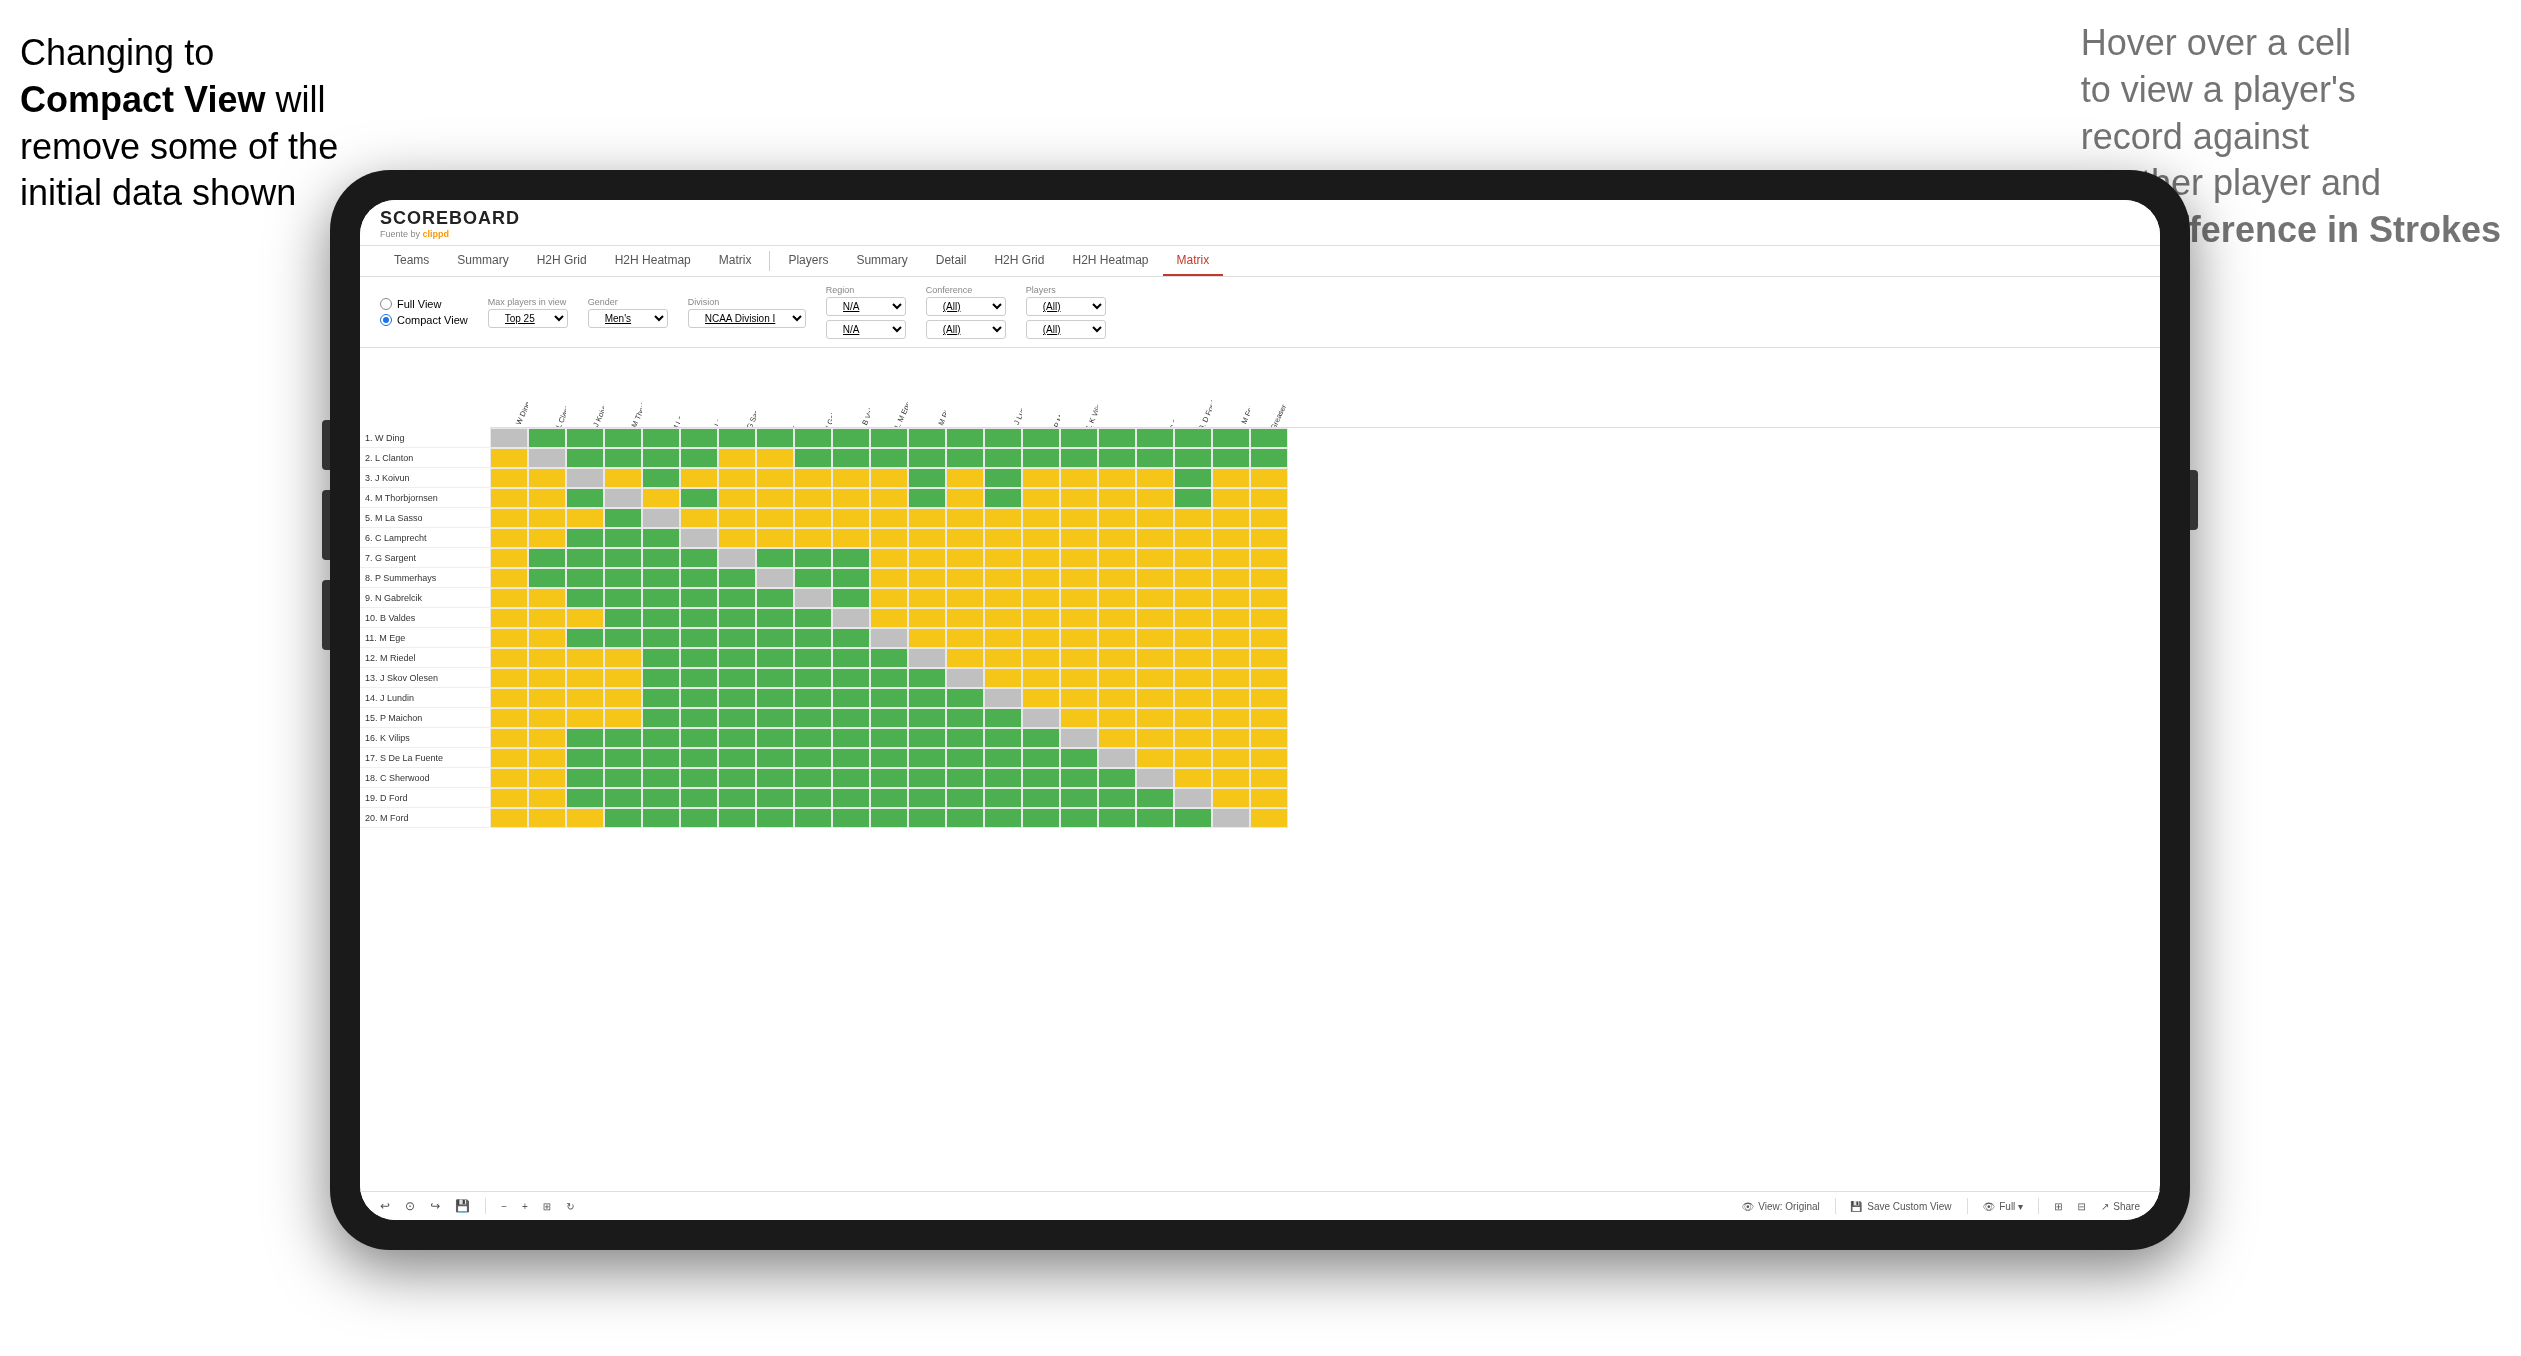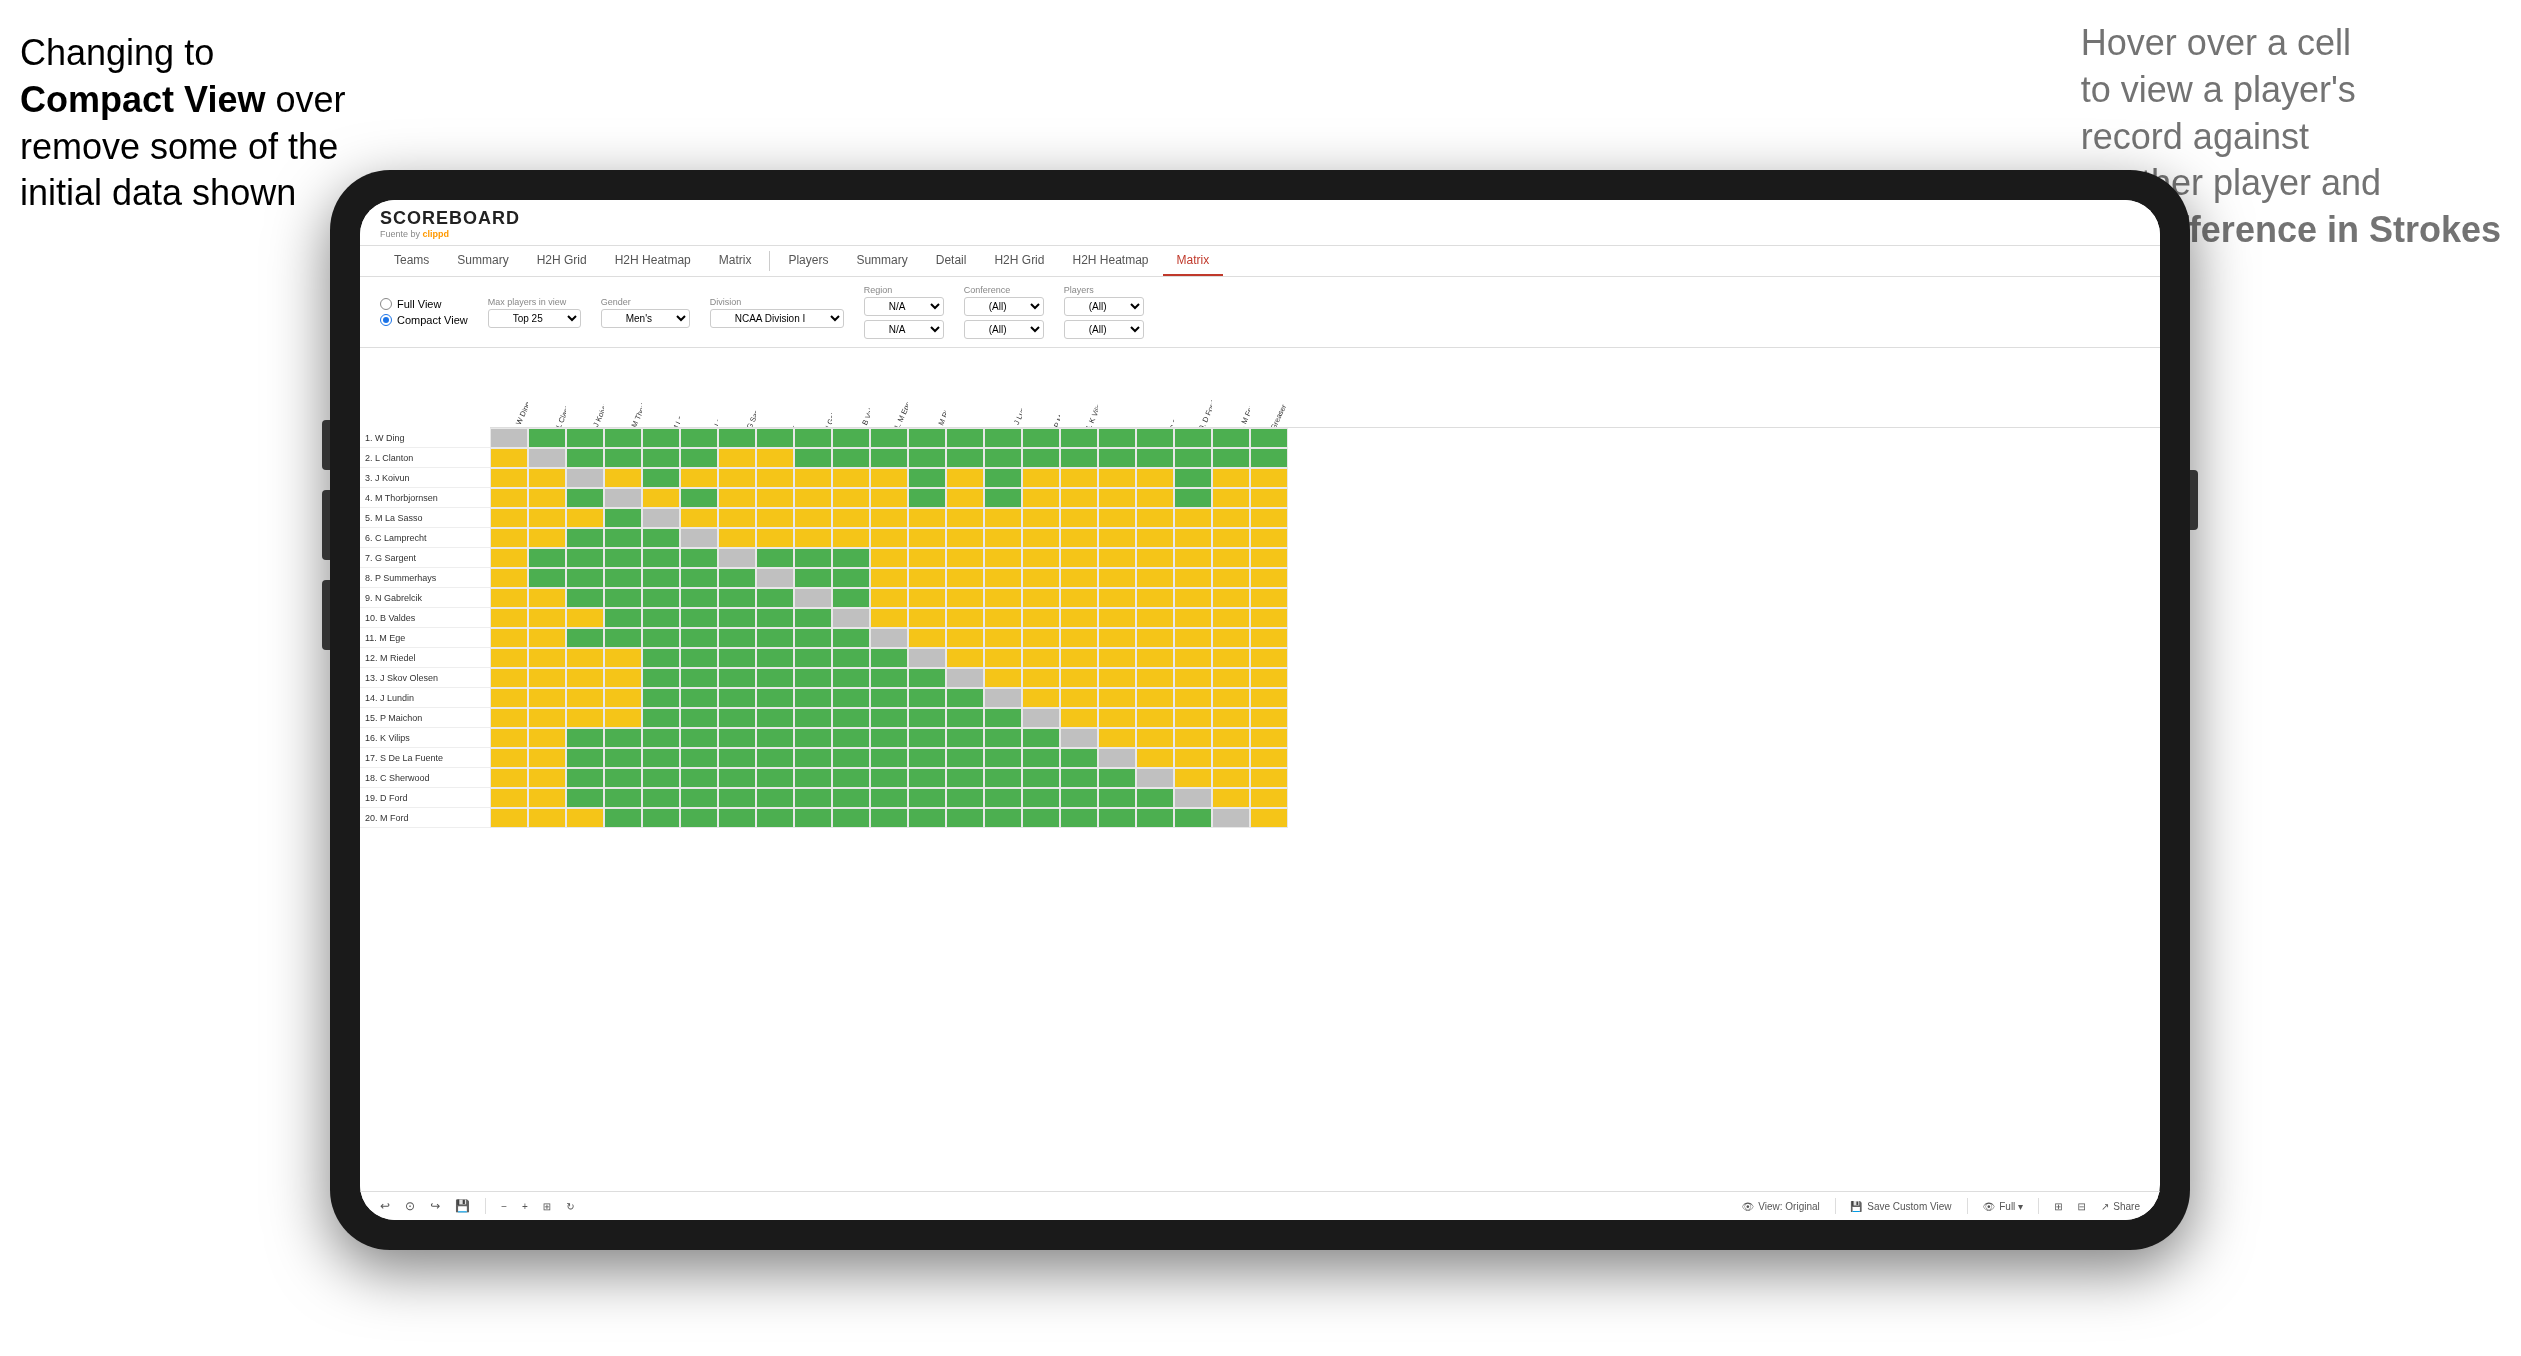--- a/index.html
+++ b/index.html
@@ -230,25 +230,26 @@
       display: flex;
       flex-direction: column;
       gap: 2px;
     }
     .filter-label {
       font-size: 9px;
       color: #888;
     }
     .filter-select {
       font-size: 10px;
-      padding: 2px 20px;
+      padding: 2px 12px;
       border: 1px solid #ccc;
       border-radius: 3px;
       background: #fff;
       min-width: 80px;
+      text-decoration: underline;
     }
 
     
     .matrix-container {
       flex: 1;
       display: flex;
       overflow: hidden;
       padding: 0;
     }
 
@@ -377,21 +378,21 @@
       background: #ddd;
     }
     .toolbar-spacer { flex: 1; }
   </style>
 </head>
 <body>
 
 <div class="annotation-left">
   <span>Changing to</span><br>
   <span class="bold">Compact View</span>
-  <span> over</span><br>
+  <span> will</span><br>
   <span>remove some of the</span><br>
   <span>initial data shown</span>
 </div>
 
 <div class="annotation-right">
   <span>Hover over a cell</span><br>
   <span>to view a player's</span><br>
   <span>record against</span><br>
   <span>another player and</span><br>
   <span>the </span>

